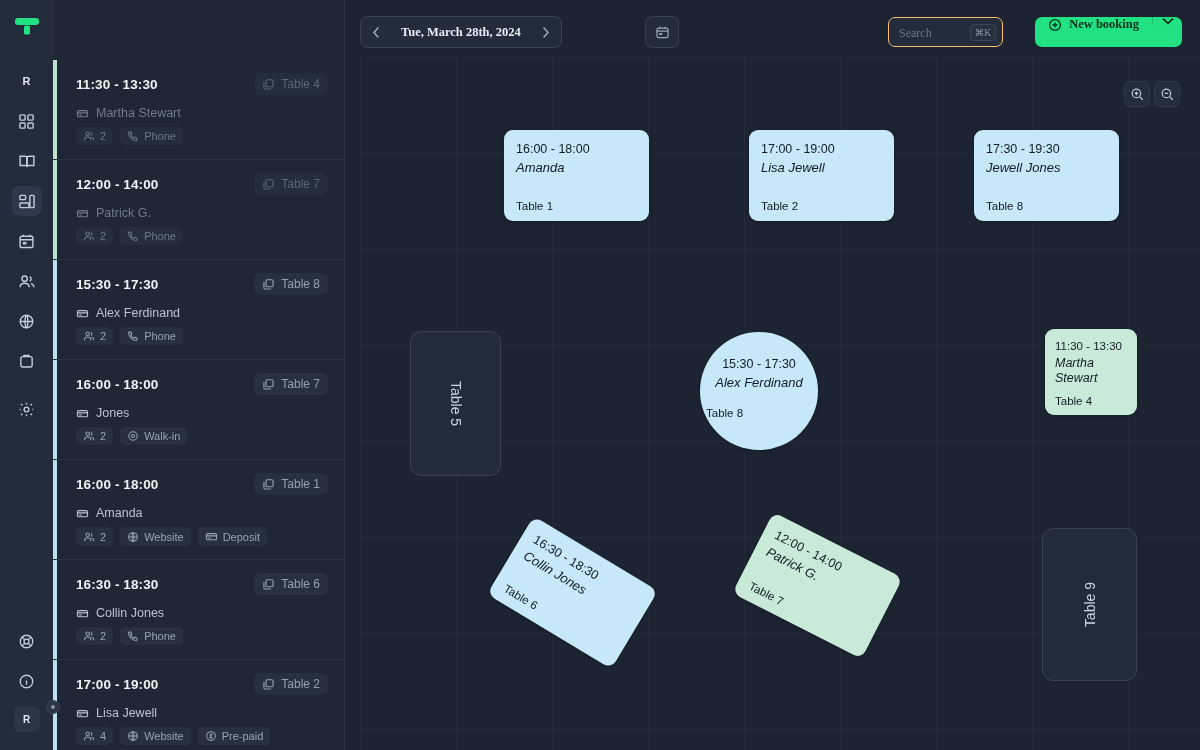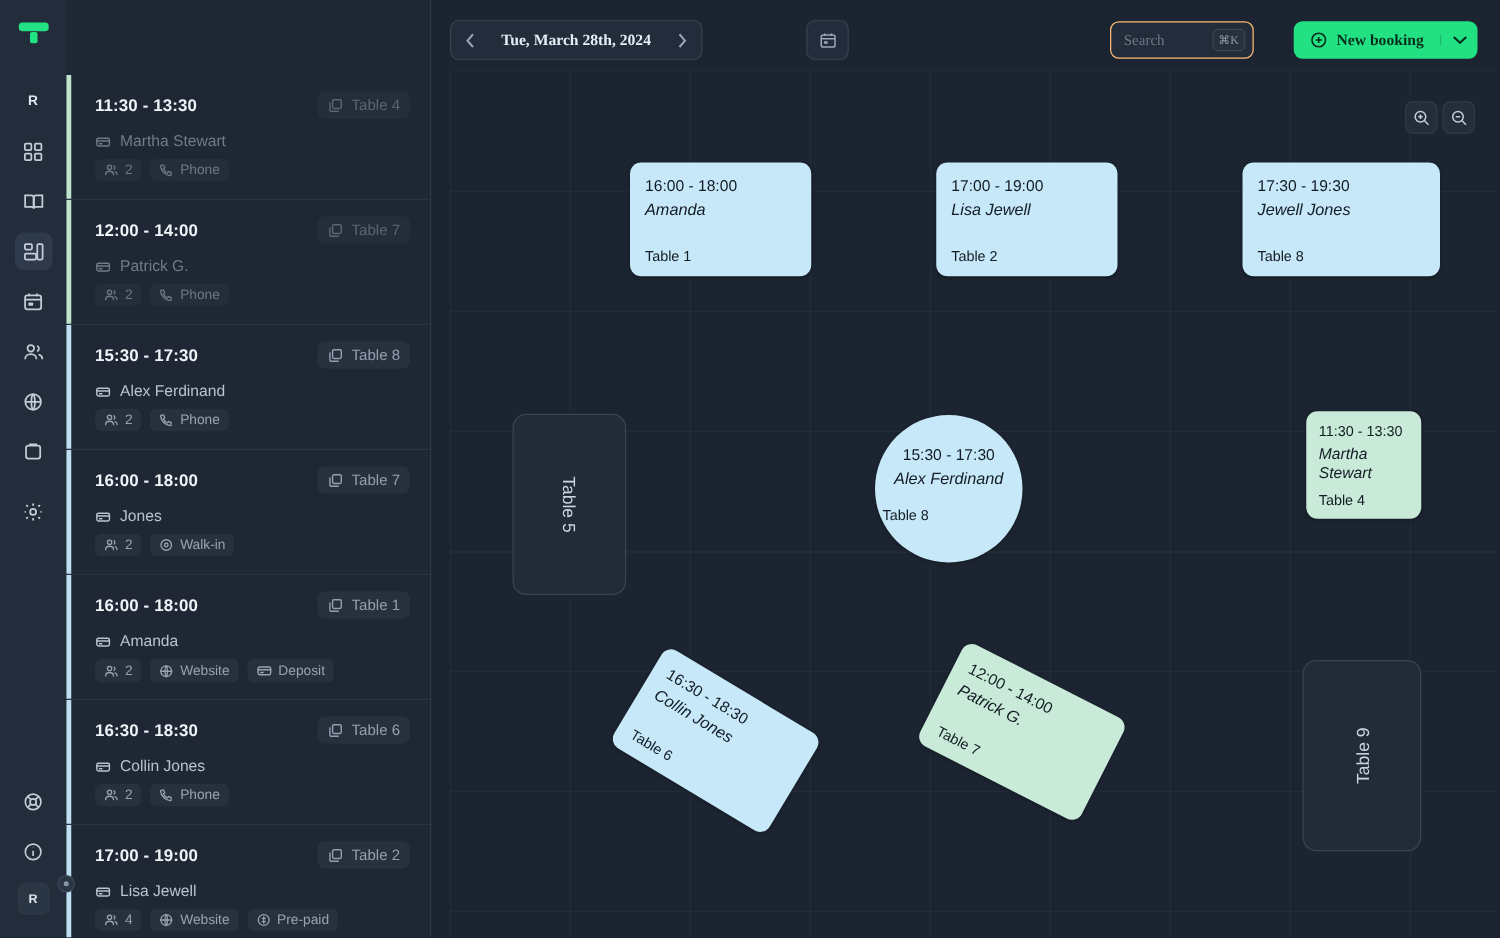--- a/index.html
+++ b/index.html
@@ -124,21 +124,21 @@
     flex: 1 1 auto; background: transparent; border: 0; outline: 0;
     color: #cfd8e2; font-size: 12px; font-family: inherit; width: 100%;
   }
   .search input::placeholder { color: #6e7887; }
   .kbd {
     font-size: 9.5px; color: #8b95a4; border: 1px solid #3b4554;
     border-radius: 4px; padding: 2px 4px; background: #27313e; white-space: nowrap;
   }
   .newbtn {
     position: absolute; right: 18px; top: 17px;
-    height: 30px; display: flex; align-items: center;
+    height: 30px; display: flex; align-items: flex-start;
     border-radius: 7px; overflow: hidden;
   }
   .newbtn .main {
     display: flex; align-items: center; gap: 7px;
     padding: 0 13px; font-size: 12.5px; font-weight: bold;
     color: #07301c; cursor: pointer;
   }
   .newbtn .caret {
     width: 30px; display: flex; align-items: center; justify-content: center;
     color: #07301c; cursor: pointer;
@@ -682,21 +682,21 @@
       <div class="tn">Amanda</div>
       <div class="tl">Table 1</div>
     </div>
 
     <div class="tcard blue" style="left:389px; top:73px; width:145px; height:91px;">
       <div class="tt">17:00 - 19:00</div>
       <div class="tn">Lisa Jewell</div>
       <div class="tl">Table 2</div>
     </div>
 
-    <div class="tcard blue" style="left:634px; top:73px; width:158px; height:91px;">
+    <div class="tcard blue" style="left:614px; top:73px; width:145px; height:91px;">
       <div class="tt">17:30 - 19:30</div>
       <div class="tn">Jewell Jones</div>
       <div class="tl">Table 8</div>
     </div>
 
     <div class="tcard green" style="left:685px; top:272px; width:92px; height:86px; padding:9px 10px 8px 10px;">
       <div class="tt" style="font-size:11.5px">11:30 - 13:30</div>
       <div class="tn" style="white-space:normal;line-height:15px;font-size:12.5px">Martha Stewart</div>
       <div class="tl">Table 4</div>
     </div>

